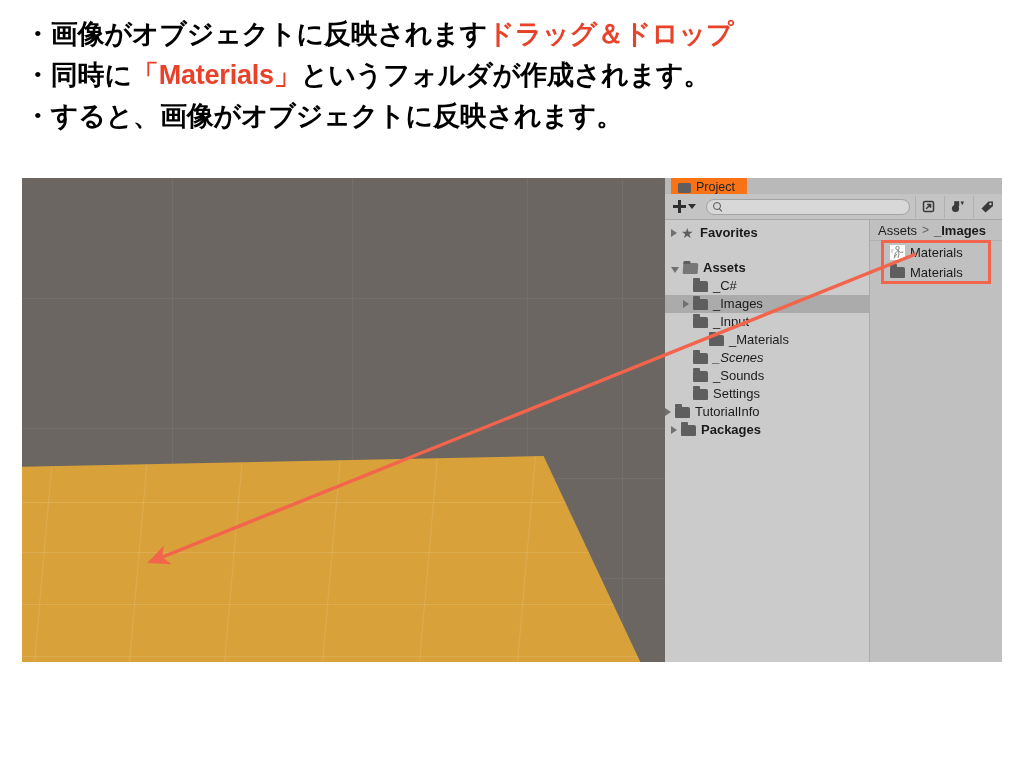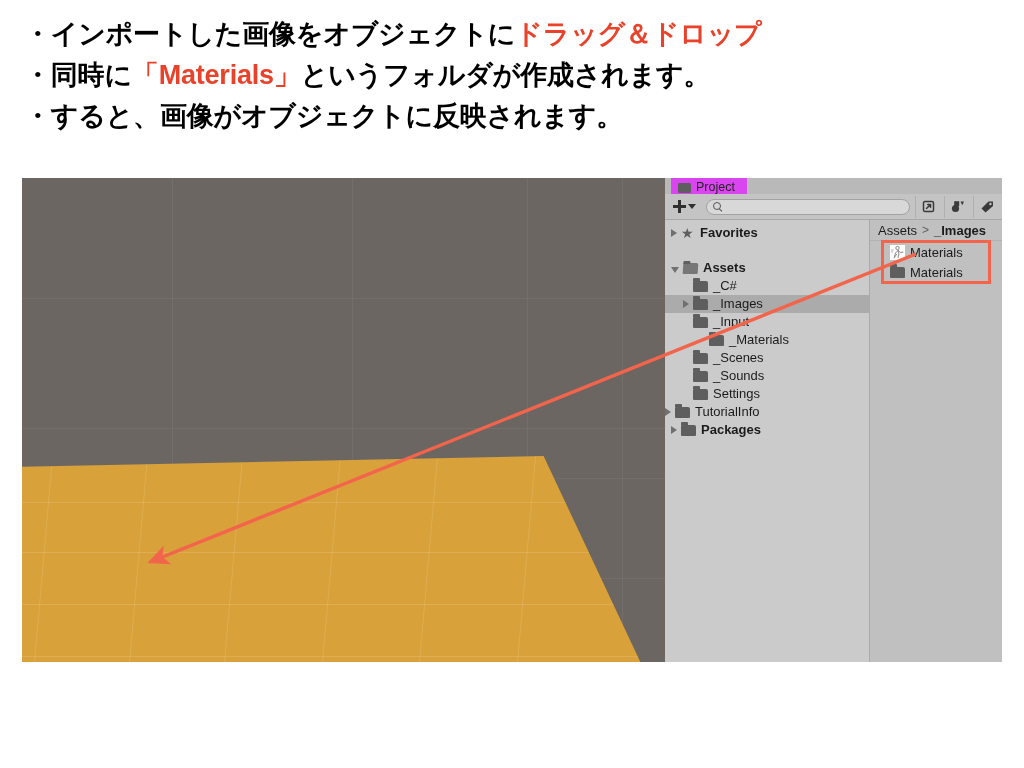--- a/index.html
+++ b/index.html
@@ -83,21 +83,21 @@
     left: 0; top: 0;
     width: 100%;
     height: 16px;
     background: #b9b9b9;
   }
   #project-tab {
     position: absolute;
     left: 6px; top: -7px;
     height: 23px;
     padding: 0 12px 0 7px;
-    background: #d946ef;
+    background: #f97316;
     border-radius: 3px 3px 0 0;
     display: flex;
     align-items: flex-end;
     gap: 5px;
   }
   #project-tab .tab-icon {
     width: 13px; height: 10px;
     background: #5e5e5e;
     border-radius: 1.5px;
     margin-bottom: 1px;
@@ -344,21 +344,21 @@
     width: 980px; height: 484px;
     pointer-events: none;
     z-index: 25;
   }
 </style>
 </head>
 <body>
 
 <div id="slide-text">
   <div class="bullet-line">
-    <span>・インポートした画像をオブジェクトに</span><span class="seg-red">ドラッグ＆ドロップ</span>
+    <span>・画像がオブジェクトに反映されます</span><span class="seg-red">ドラッグ＆ドロップ</span>
   </div>
   <div class="bullet-line">
     <span>・同時に</span><span class="seg-red">「Materials」</span><span>というフォルダが作成されます。</span>
   </div>
   <div class="bullet-line">
     <span>・すると、画像がオブジェクトに反映されます。</span>
   </div>
 </div>
 
 <div id="screenshot">
@@ -462,21 +462,21 @@
         <div class="tree-row" style="padding-left:28px;">
           <span class="folder-icon"></span>
           <span class="tree-label">_Input</span>
         </div>
 
         <div class="tree-row" style="padding-left:44px;">
           <span class="folder-icon"></span>
           <span class="tree-label">_Materials</span>
         </div>
 
-        <div class="tree-row" style="padding-left:28px;">
+        <div class="tree-row" style="padding-left:28px;font-style:italic;">
           <span class="folder-icon"></span>
           <span class="tree-label">_Scenes</span>
         </div>
 
         <div class="tree-row" style="padding-left:28px;">
           <span class="folder-icon"></span>
           <span class="tree-label">_Sounds</span>
         </div>
 
         <div class="tree-row" style="padding-left:28px;">

